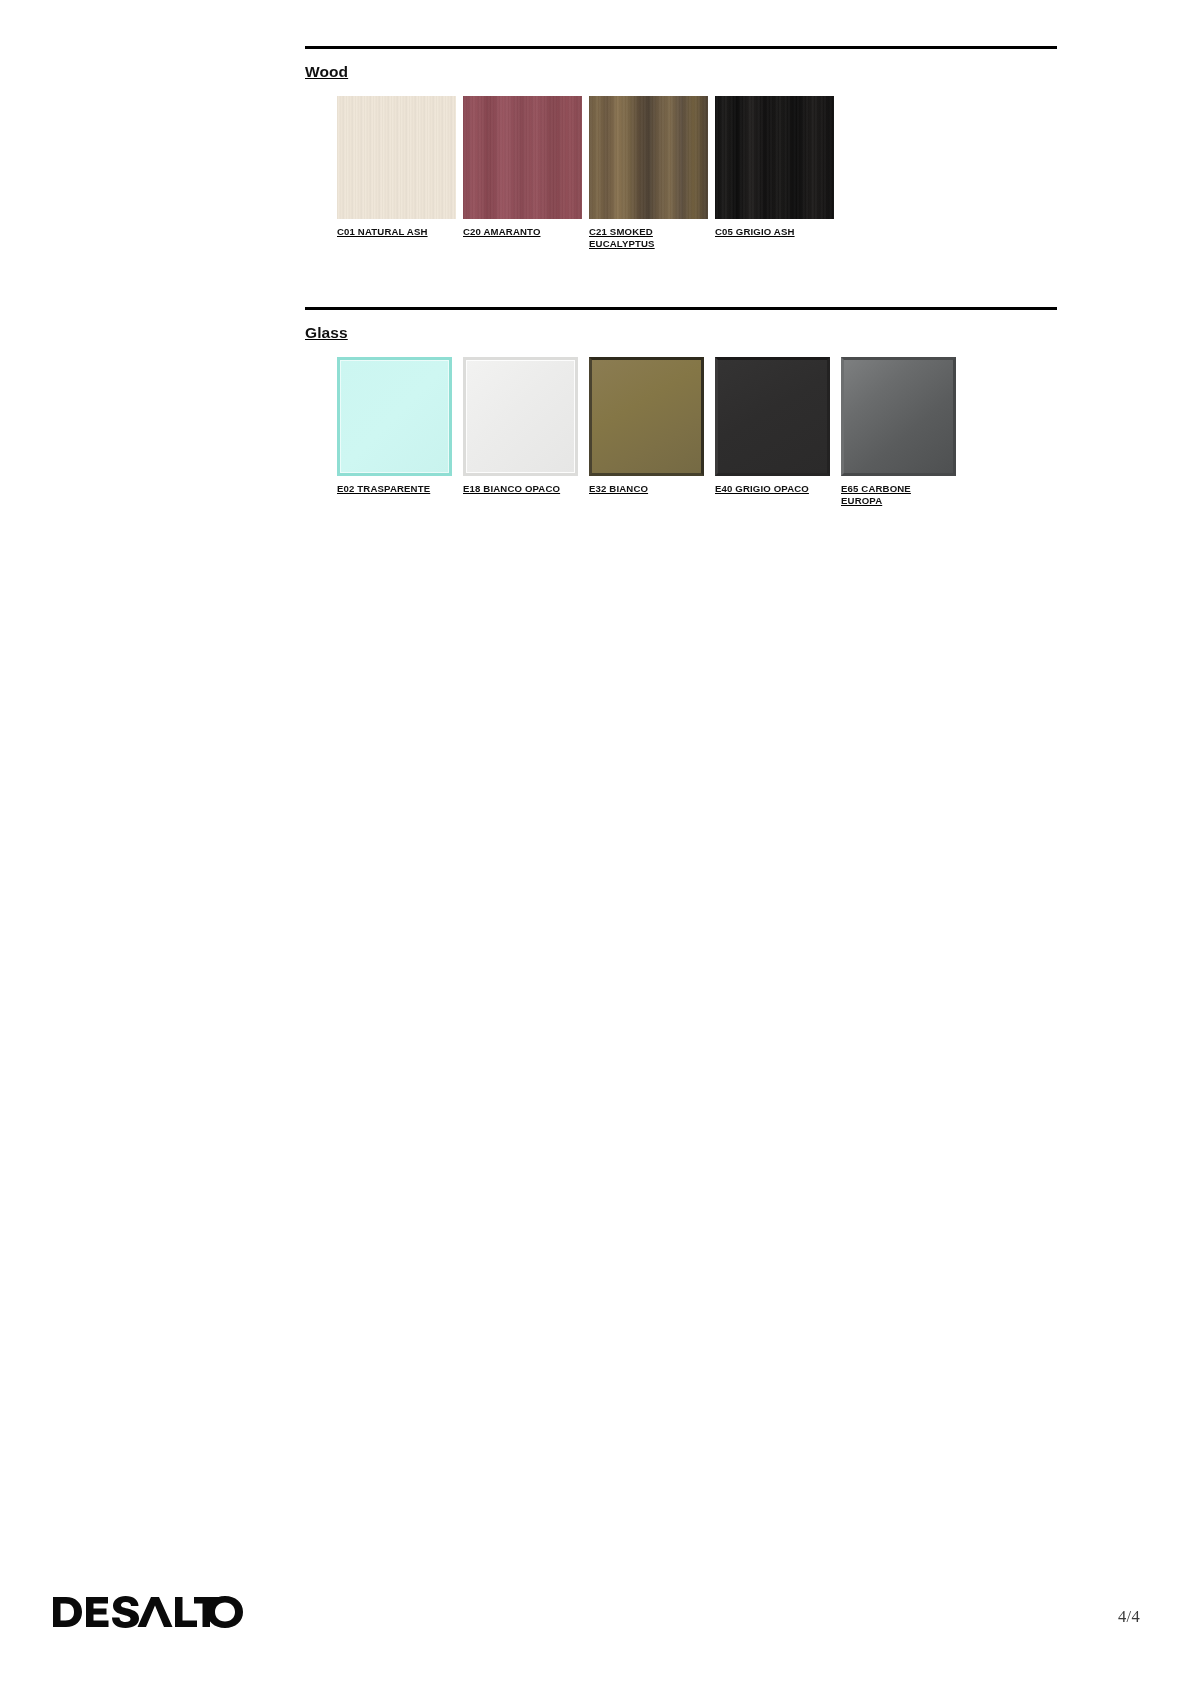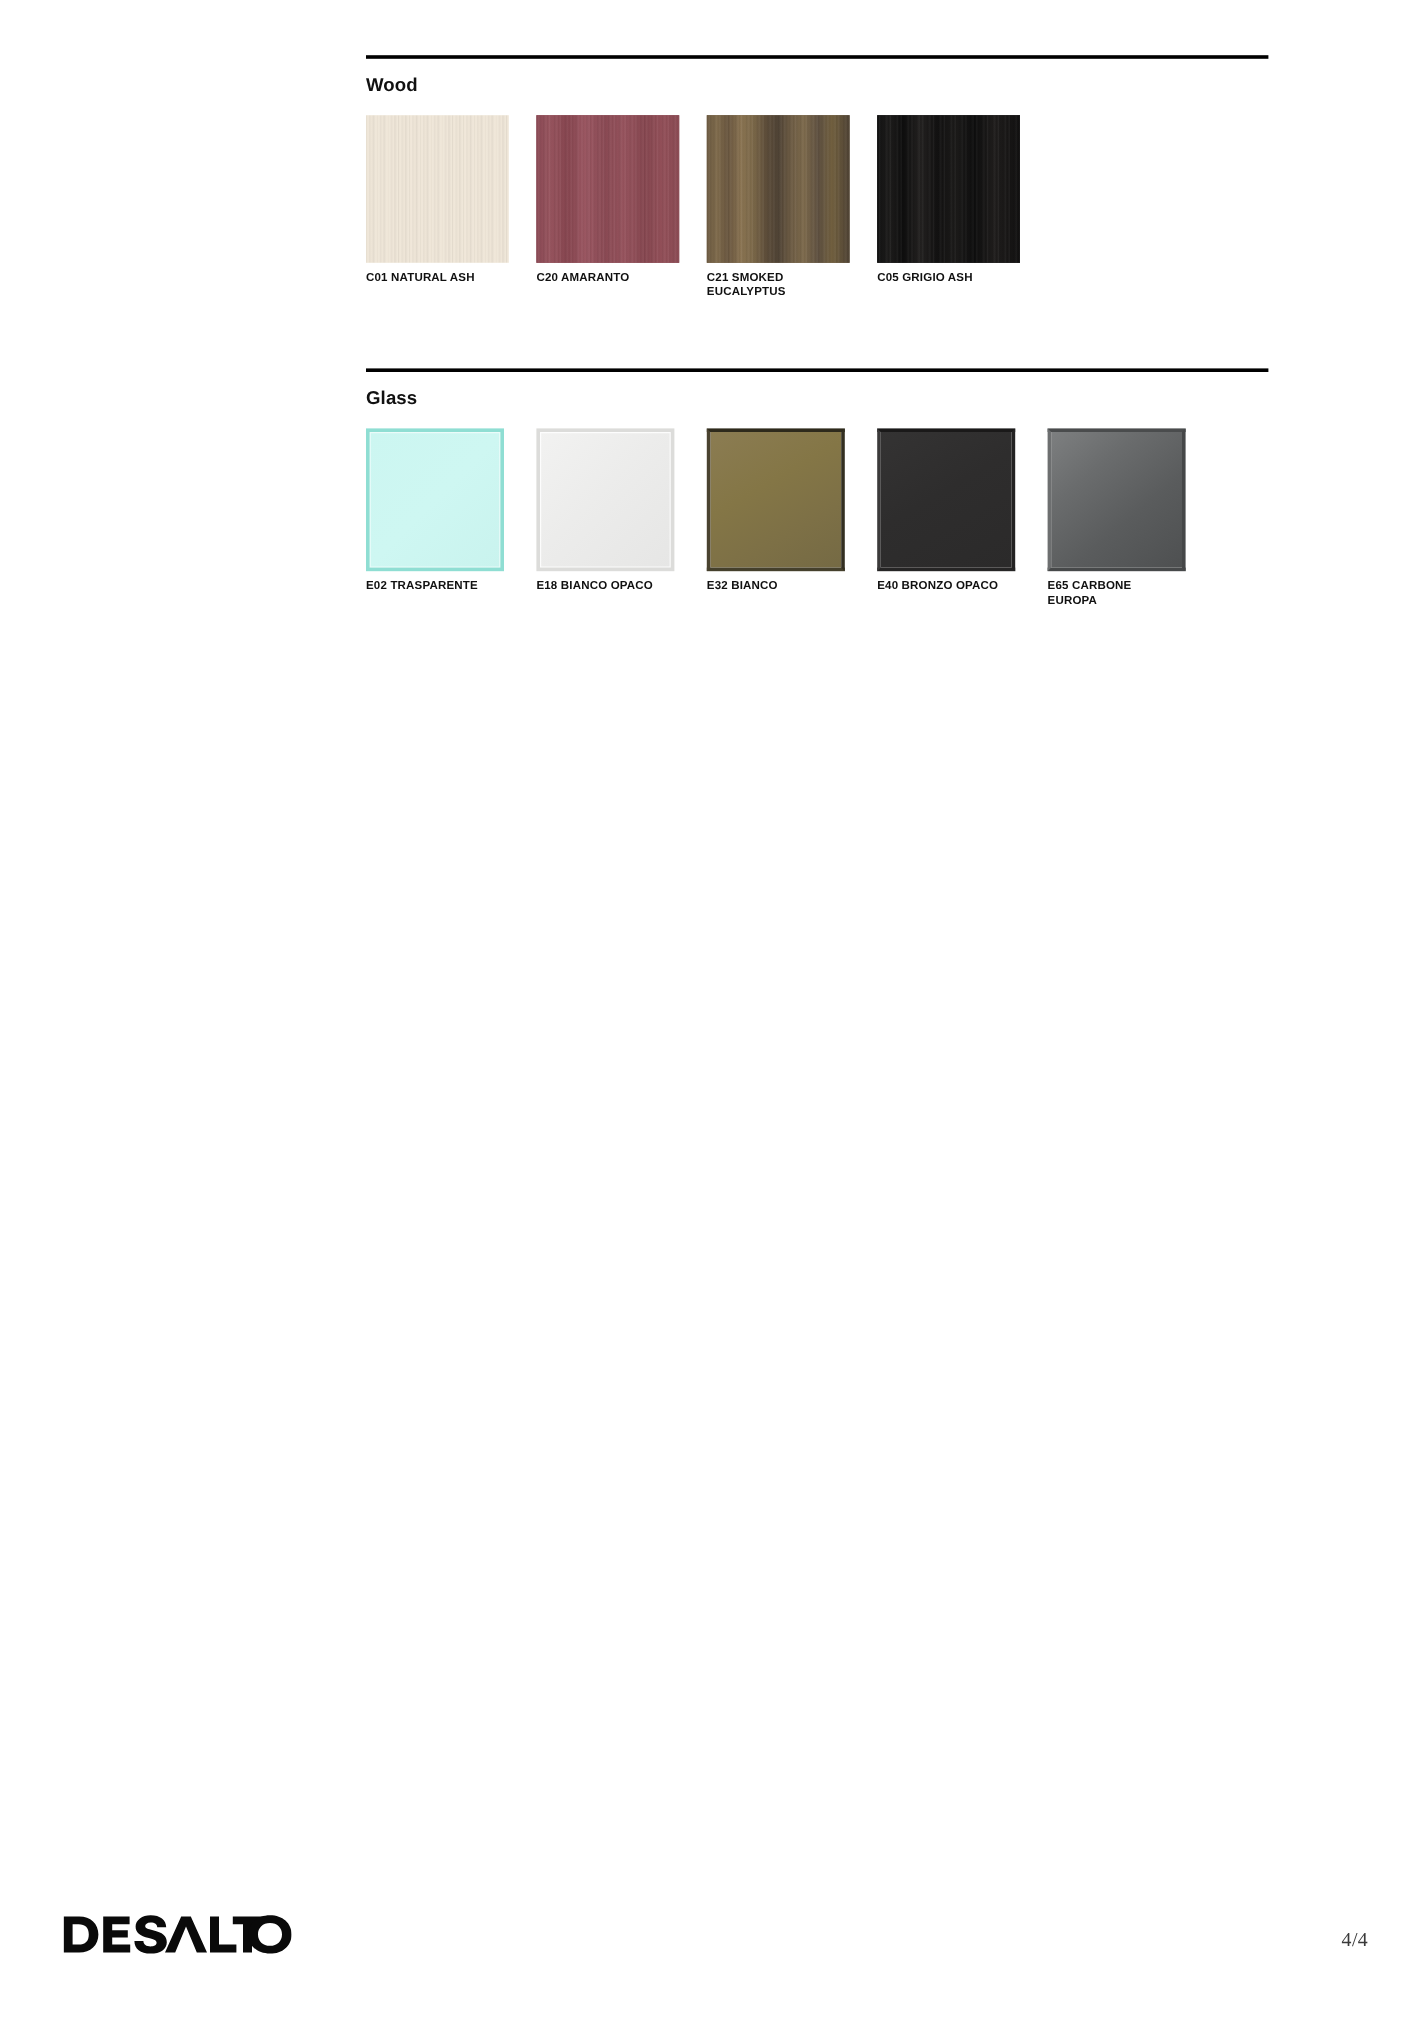--- a/index.html
+++ b/index.html
@@ -22,42 +22,43 @@
   }
 
   
   .content {
     position: absolute;
     left: 305px;
     top: 46px;
     width: 752px;
   }
 
-  .section { margin-bottom: 0; }
+  .section { margin-bottom: 0; text-decoration: underline; }
 
   .rule {
     height: 3px;
     background: #000000;
     width: 100%;
   }
 
   .section-title {
     font-size: 15.5px;
     font-weight: bold;
     color: #111111;
     letter-spacing: 0.1px;
     margin-top: 14px;
     margin-bottom: 0;
     line-height: 1.1;
   }
 
   .swatch-row {
     display: flex;
     margin-top: 16px;
-    gap: 16px;
+    gap: 0;
+    margin-left: 32px;
   }
 
   .swatch-cell {
     width: 126px;
     flex: 0 0 126px;
   }
 
   .swatch {
     width: 119px;
     height: 123px;
@@ -256,21 +257,21 @@
           <div class="swatch-label">E18 BIANCO OPACO</div>
         </div>
 
         <div class="swatch-cell">
           <div class="swatch glass glass-e32"></div>
           <div class="swatch-label">E32 BIANCO</div>
         </div>
 
         <div class="swatch-cell">
           <div class="swatch glass glass-e40"></div>
-          <div class="swatch-label">E40 BRONZO OPACO</div>
+          <div class="swatch-label">E40 GRIGIO OPACO</div>
         </div>
 
         <div class="swatch-cell">
           <div class="swatch glass glass-e65"></div>
           <div class="swatch-label">E65 CARBONE EUROPA</div>
         </div>
 
       </div>
     </div>
 

